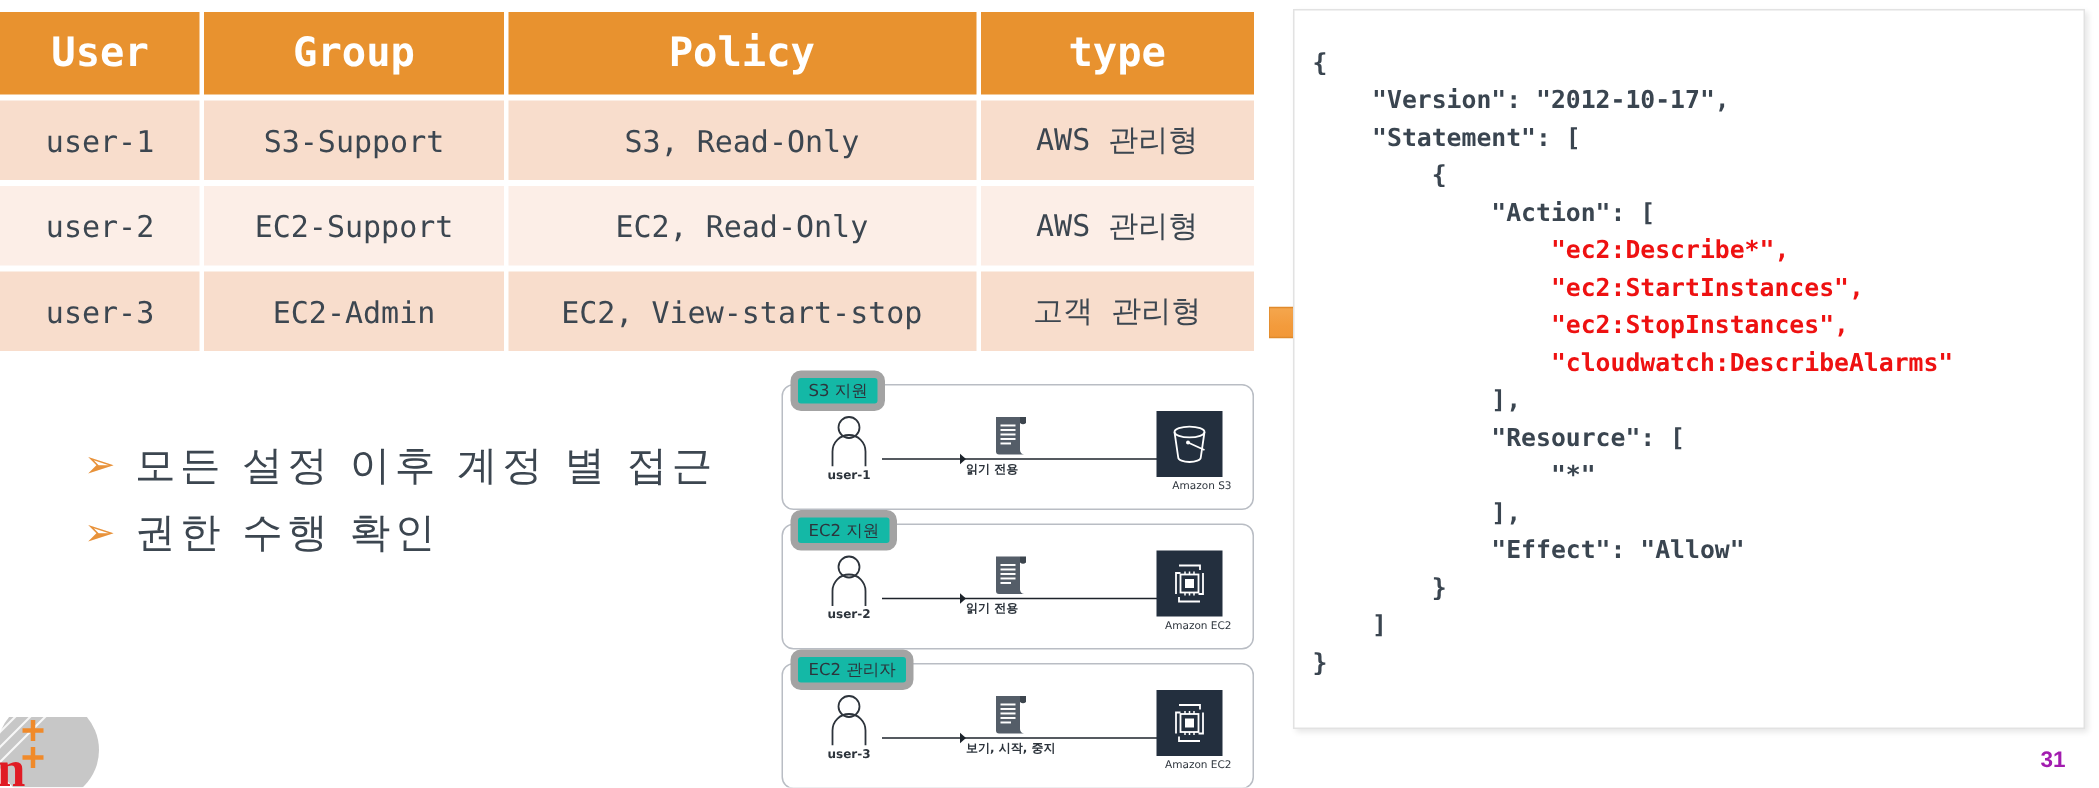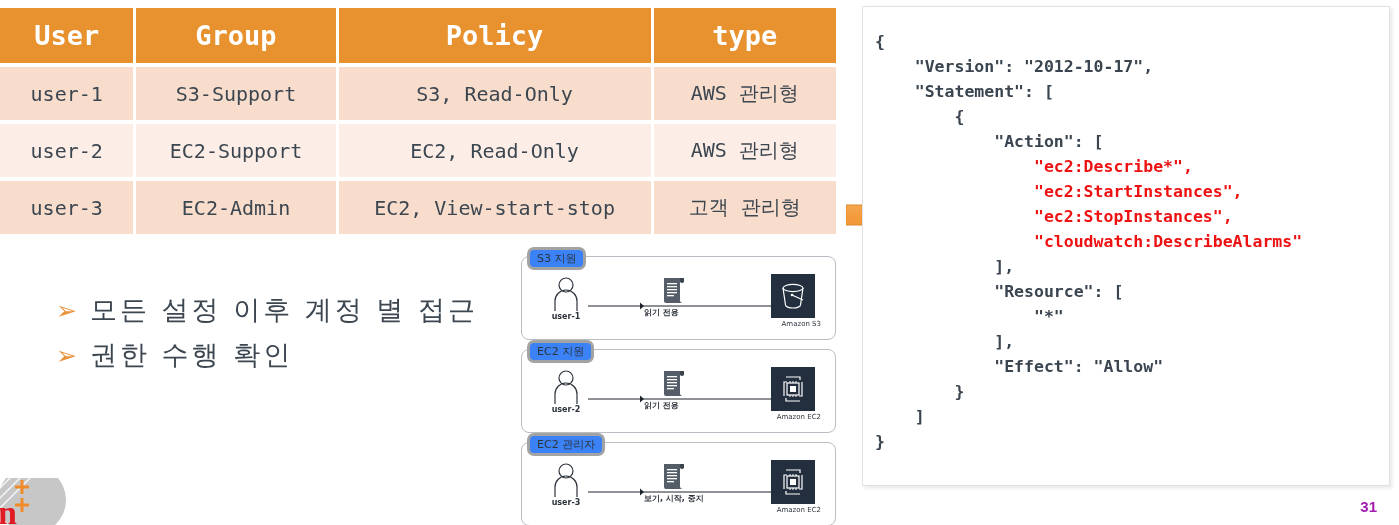--- a/index.html
+++ b/index.html
@@ -41,21 +41,21 @@
   }
 
   
   #diagrams{position:absolute;left:521px;top:256px;width:315px;}
   .dpanel{
     position:relative;height:82px;border:1px solid #b9bdc4;border-radius:8px;
     margin-bottom:9px;background:#ffffff;
   }
   .dpanel-title{
     position:absolute;left:5px;top:-10px;
-    border:3px solid #a3a3a3;border-radius:7px;background:#3b82f6;
+    border:5px solid #a3a3a3;border-radius:7px;background:#14b8a6;
     padding:1px 7px;font-size:11px;color:#2d343c;
     font-family:"DejaVu Sans", sans-serif;white-space:nowrap;
   }
   .dflow{position:absolute;left:0;top:14px;width:100%;height:68px;}
   .duser{position:absolute;left:22px;top:6px;width:44px;text-align:center;}
   .duser svg{display:block;margin:0 auto;}
   .duser-lbl{font-size:8px;color:#2d343c;font-weight:bold;margin-top:1px;
     font-family:"DejaVu Sans", sans-serif;}
   .dpolicy{position:absolute;left:122px;top:4px;width:60px;text-align:left;}
   .dpolicy svg{display:block;margin:0 auto;}

